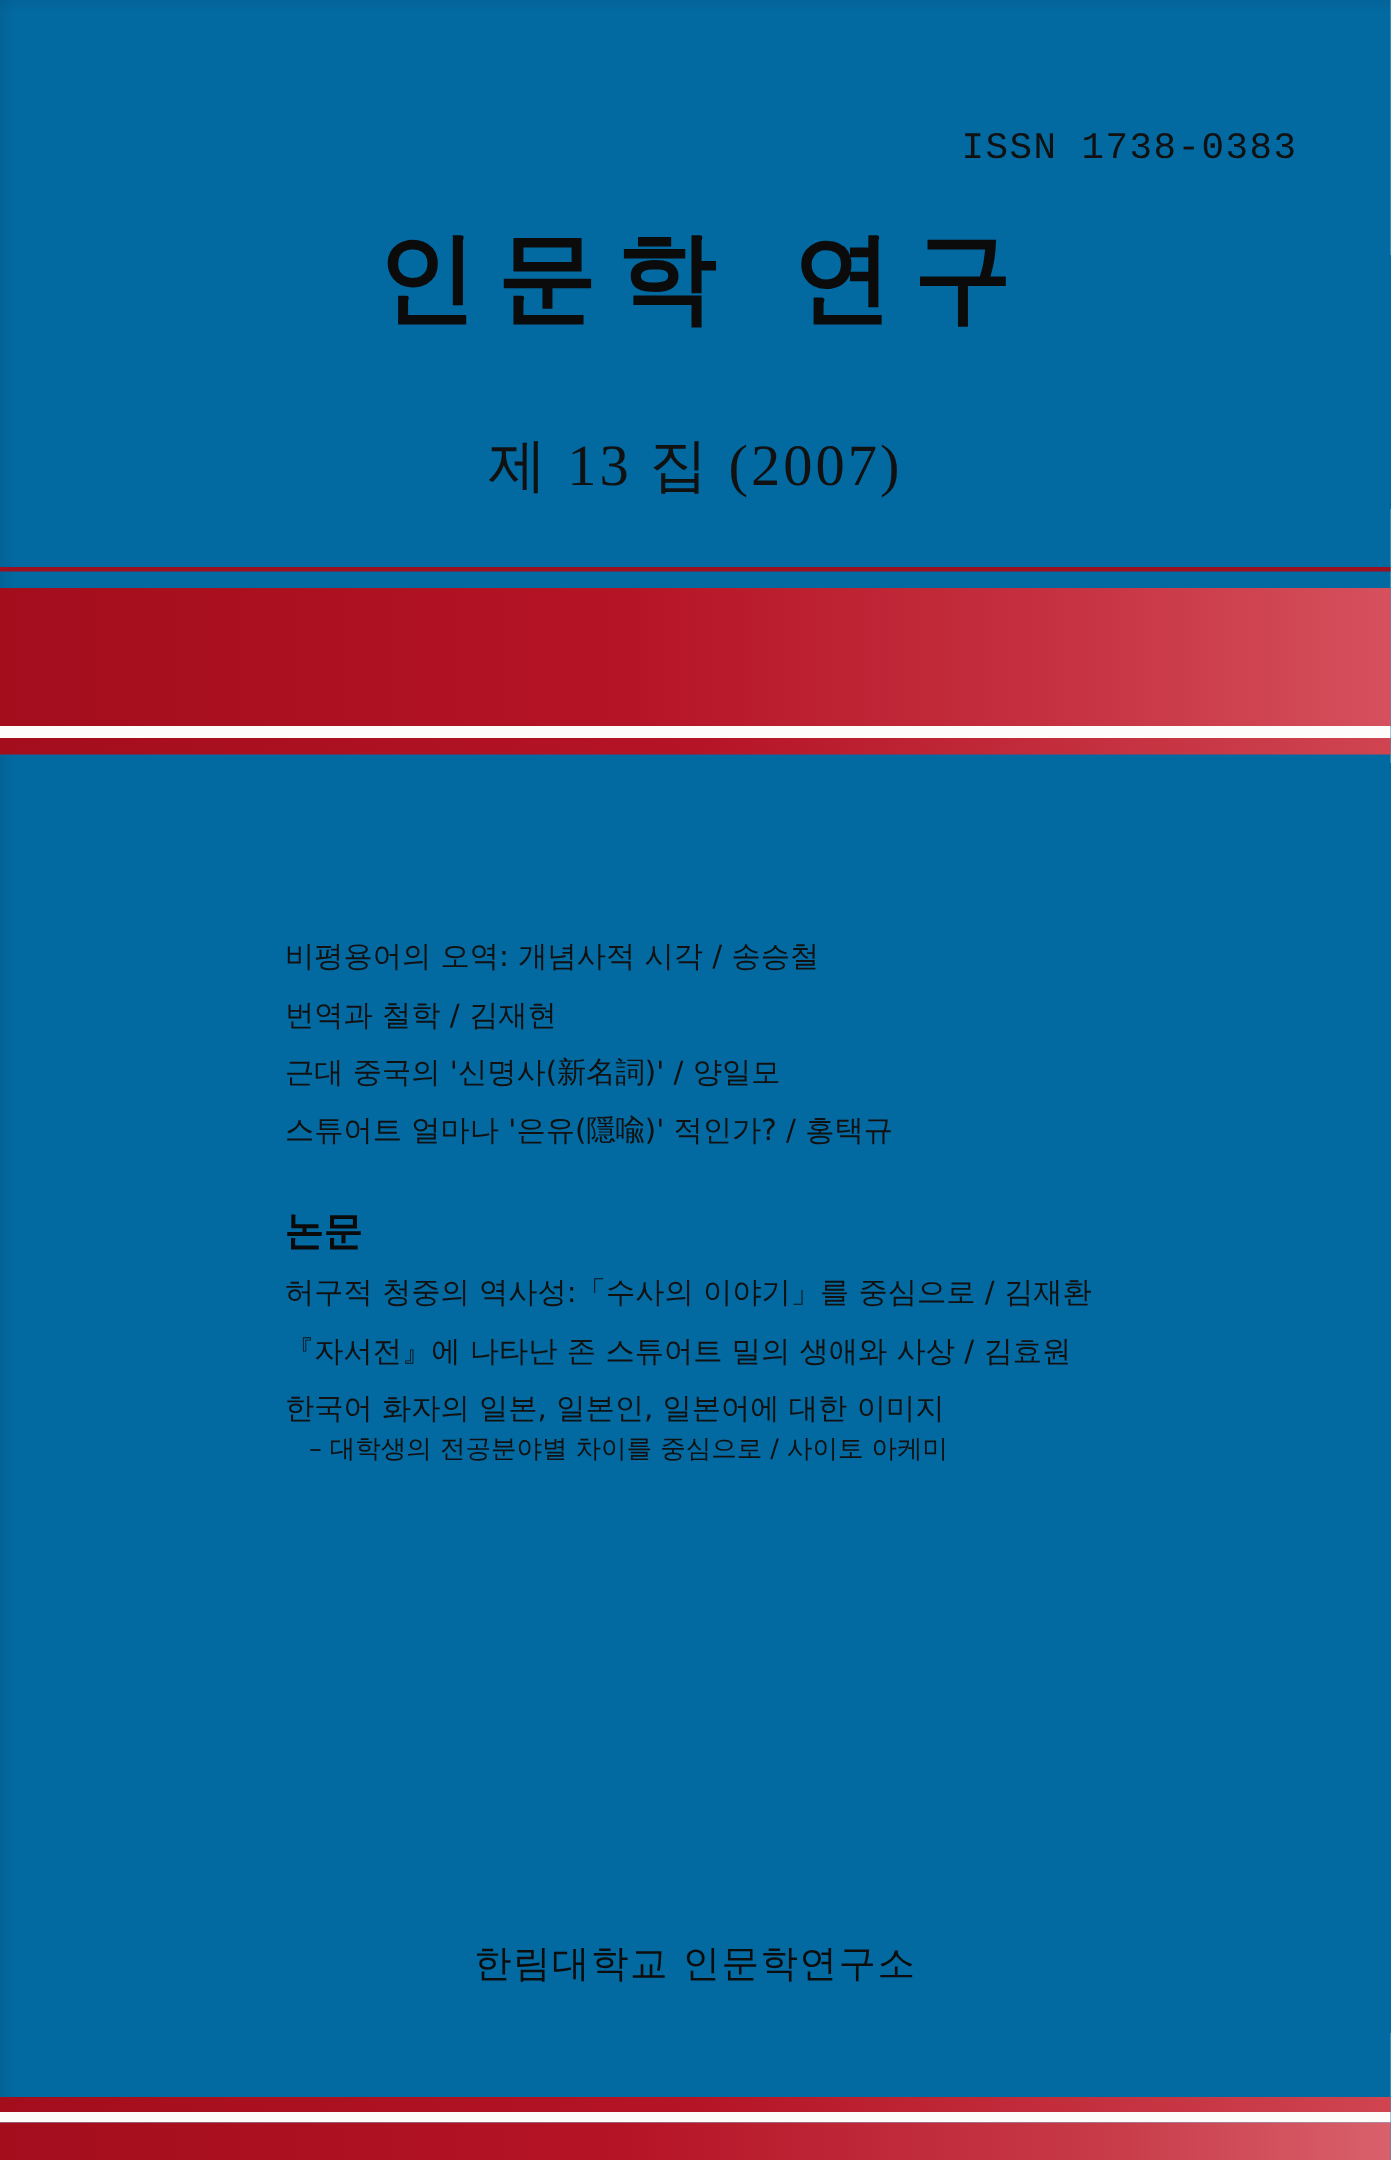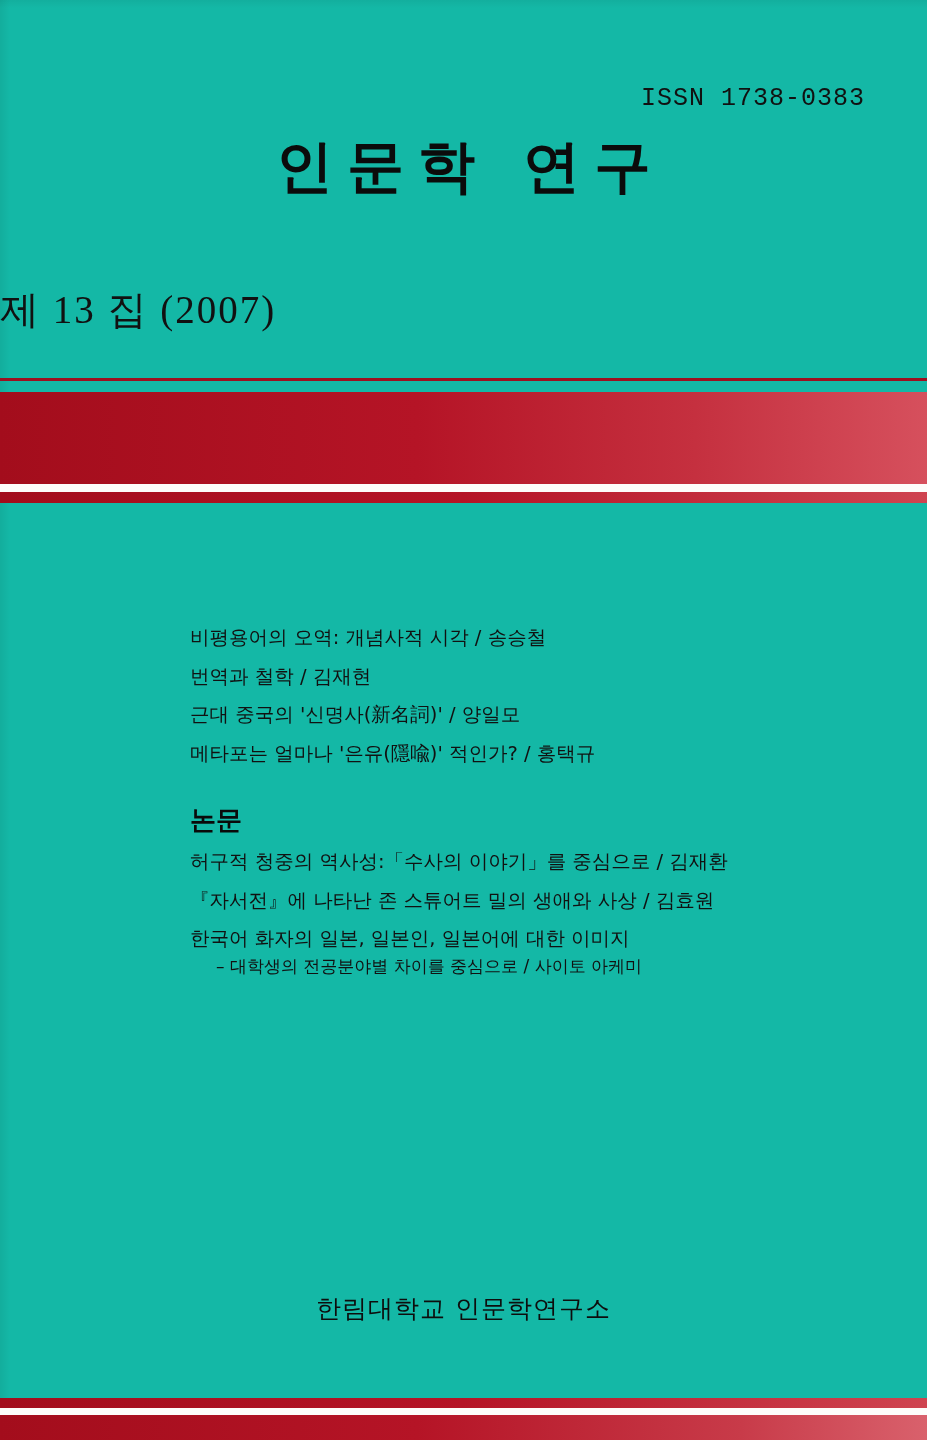--- a/index.html
+++ b/index.html
@@ -10,56 +10,56 @@
     width: 927px;
     height: 1440px;
     background: #ffffff;
     font-family: "Liberation Serif", serif;
     position: relative;
     overflow: hidden;
   }
   .page {
     position: absolute;
     inset: 0;
-    background: #14b8a6;
+    background: #0369a1;
   }
 
   
   .issn {
     position: absolute;
     top: 84px;
     right: 62px;
     font-family: "Liberation Mono", monospace;
     font-size: 25px;
     letter-spacing: 1px;
     color: #111;
     white-space: nowrap;
   }
 
   
   .journal-title {
     position: absolute;
-    top: 135px;
+    top: 148px;
     left: 0;
     right: 0;
     text-align: center;
     font-family: "DejaVu Serif", serif;
-    font-size: 57px;
+    font-size: 66px;
     font-weight: 700;
     letter-spacing: 14px;
     color: #0b0b0b;
     text-indent: 14px;
     line-height: 1.1;
   }
   .issue-line {
     position: absolute;
     top: 283px;
     left: 0;
     right: 0;
-    text-align: left;
+    text-align: center;
     font-family: "Liberation Serif", serif;
     font-size: 39px;
     letter-spacing: 2px;
     color: #111;
   }
 
   
   .rule-thin-top {
     position: absolute;
     left: 0;
@@ -115,21 +115,21 @@
   .toc-item {
     font-family: "DejaVu Sans", sans-serif;
     font-size: 19.5px;
     line-height: 1.0;
     color: #111;
     margin: 0 0 19px 0;
     white-space: nowrap;
   }
   .toc-item.sub {
     font-size: 17px;
-    margin-left: 26px;
+    margin-left: 16px;
     margin-top: -10px;
     margin-bottom: 18px;
   }
 
   
   .publisher {
     position: absolute;
     left: 0;
     right: 0;
     top: 1292px;
@@ -198,21 +198,21 @@
   <div class="band-red"></div>
   <div class="band-white-gap"></div>
   <div class="band-red-2"></div>
 
   <div class="contents">
 
 
     <p class="toc-item">비평용어의 오역: 개념사적 시각 / 송승철</p>
     <p class="toc-item">번역과 철학 / 김재현</p>
     <p class="toc-item">근대 중국의 '신명사(新名詞)' / 양일모</p>
-    <p class="toc-item">메타포는 얼마나 '은유(隱喩)' 적인가? / 홍택규</p>
+    <p class="toc-item">스튜어트 얼마나 '은유(隱喩)' 적인가? / 홍택규</p>
 
     <h2 class="section-heading second">논문</h2>
 
     <p class="toc-item">허구적 청중의 역사성:「수사의 이야기」를 중심으로 / 김재환</p>
     <p class="toc-item">『자서전』에 나타난 존 스튜어트 밀의 생애와 사상 / 김효원</p>
     <p class="toc-item">한국어 화자의 일본, 일본인, 일본어에 대한 이미지</p>
     <p class="toc-item sub">– 대학생의 전공분야별 차이를 중심으로 / 사이토 아케미</p>
 
   </div>
 

